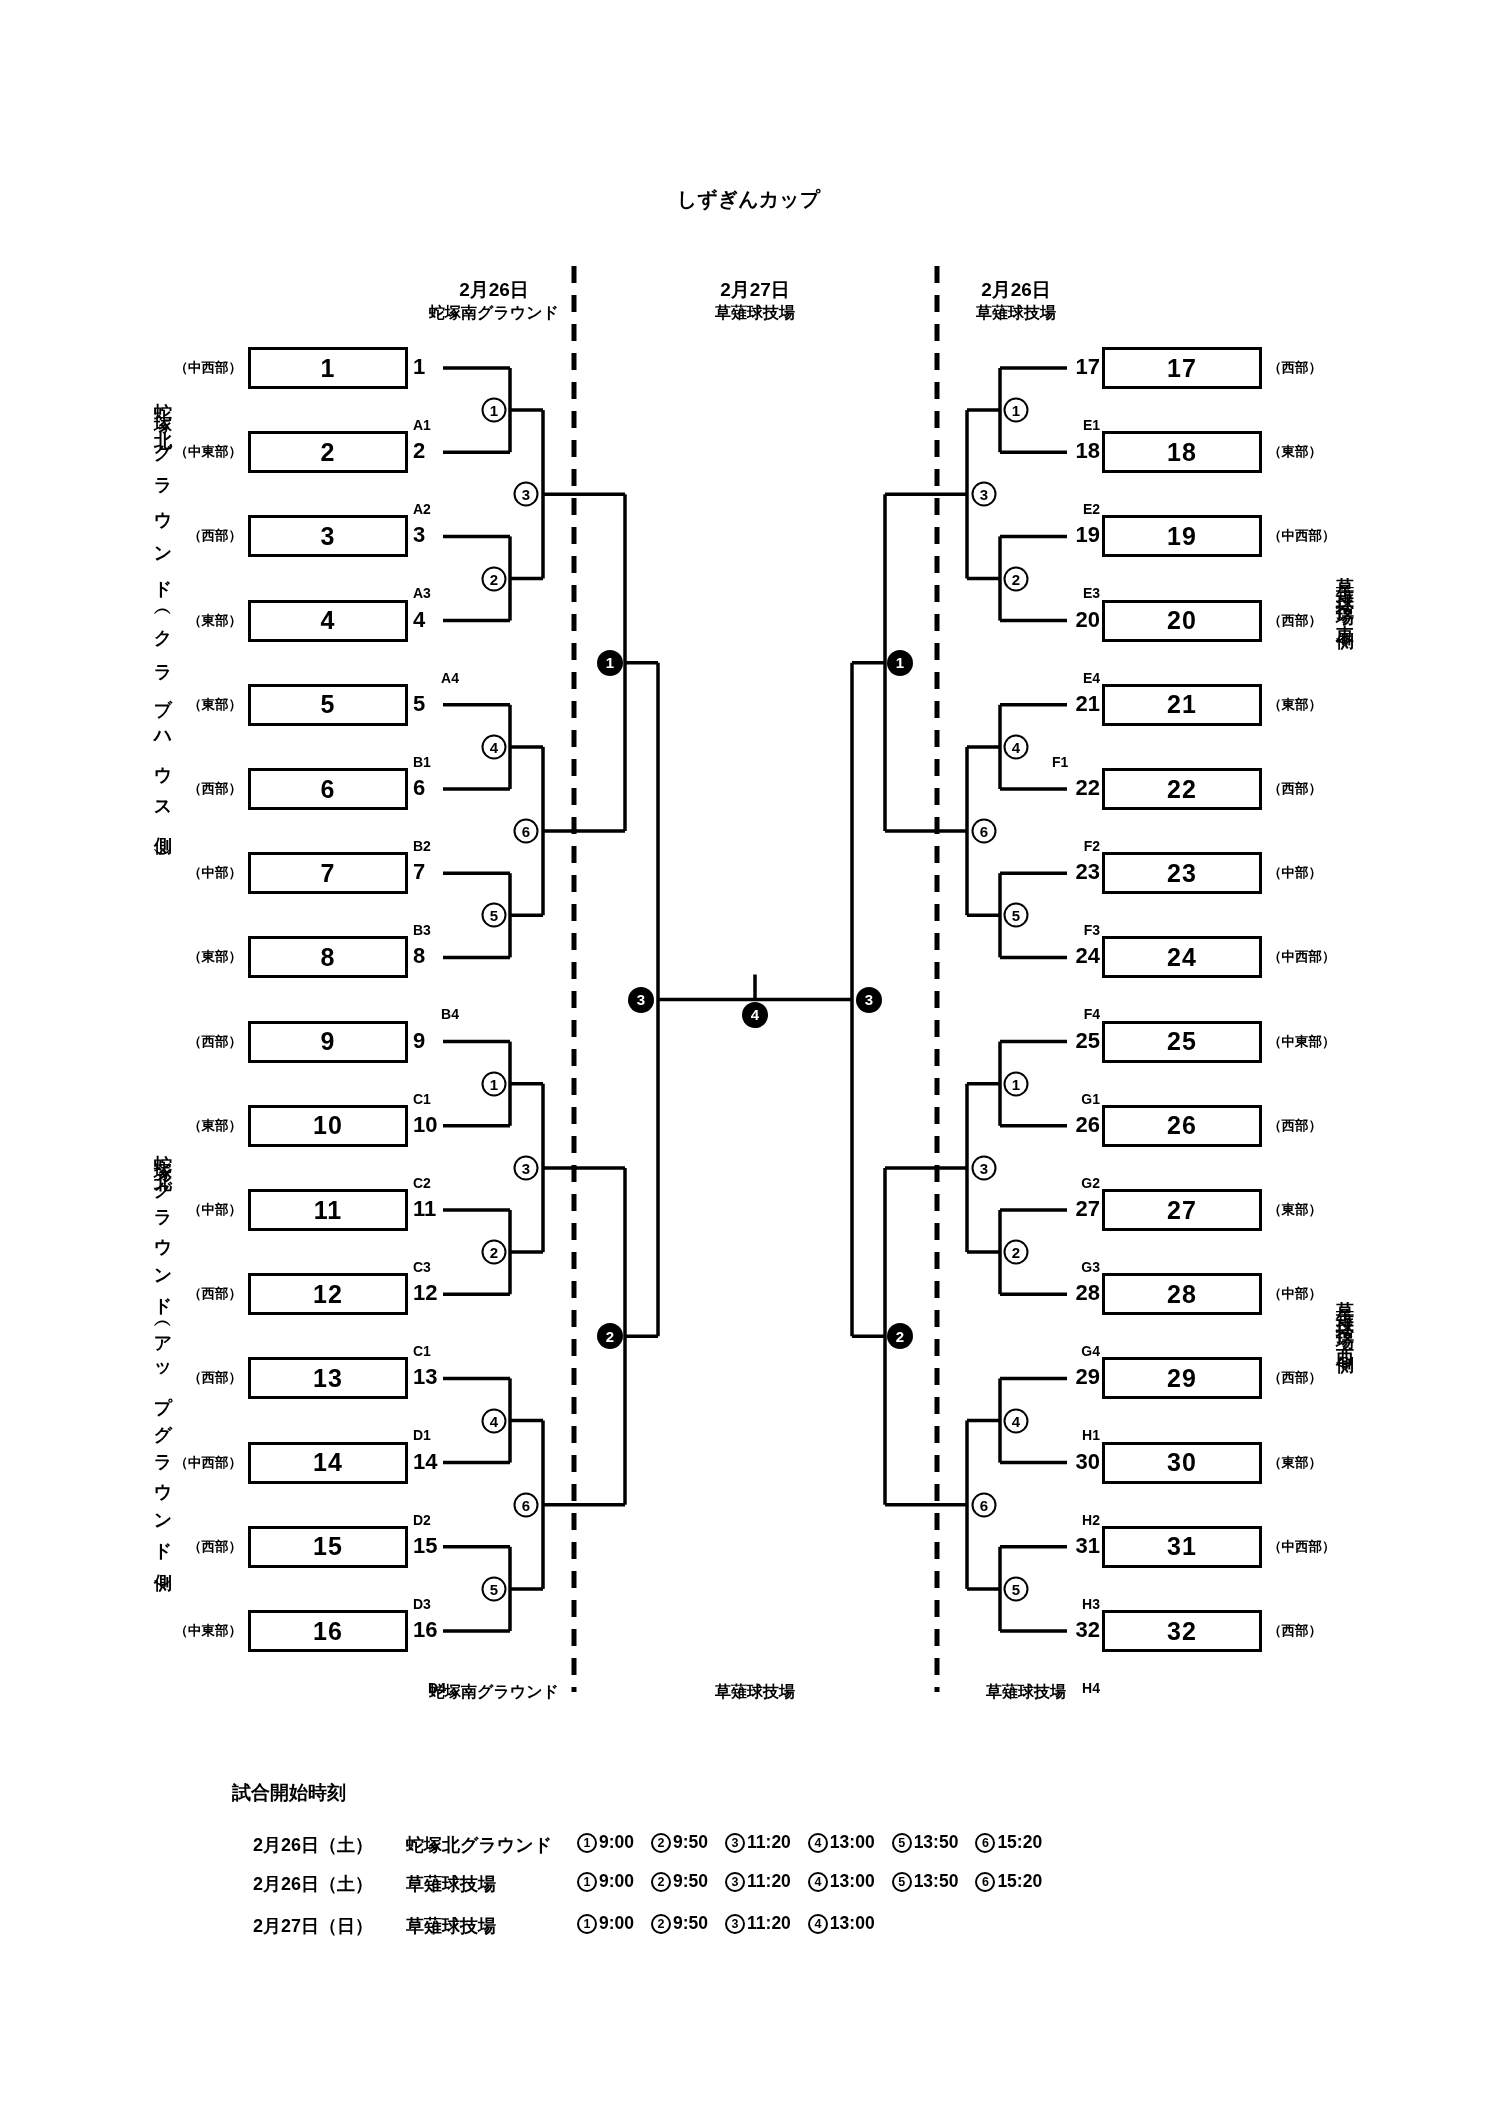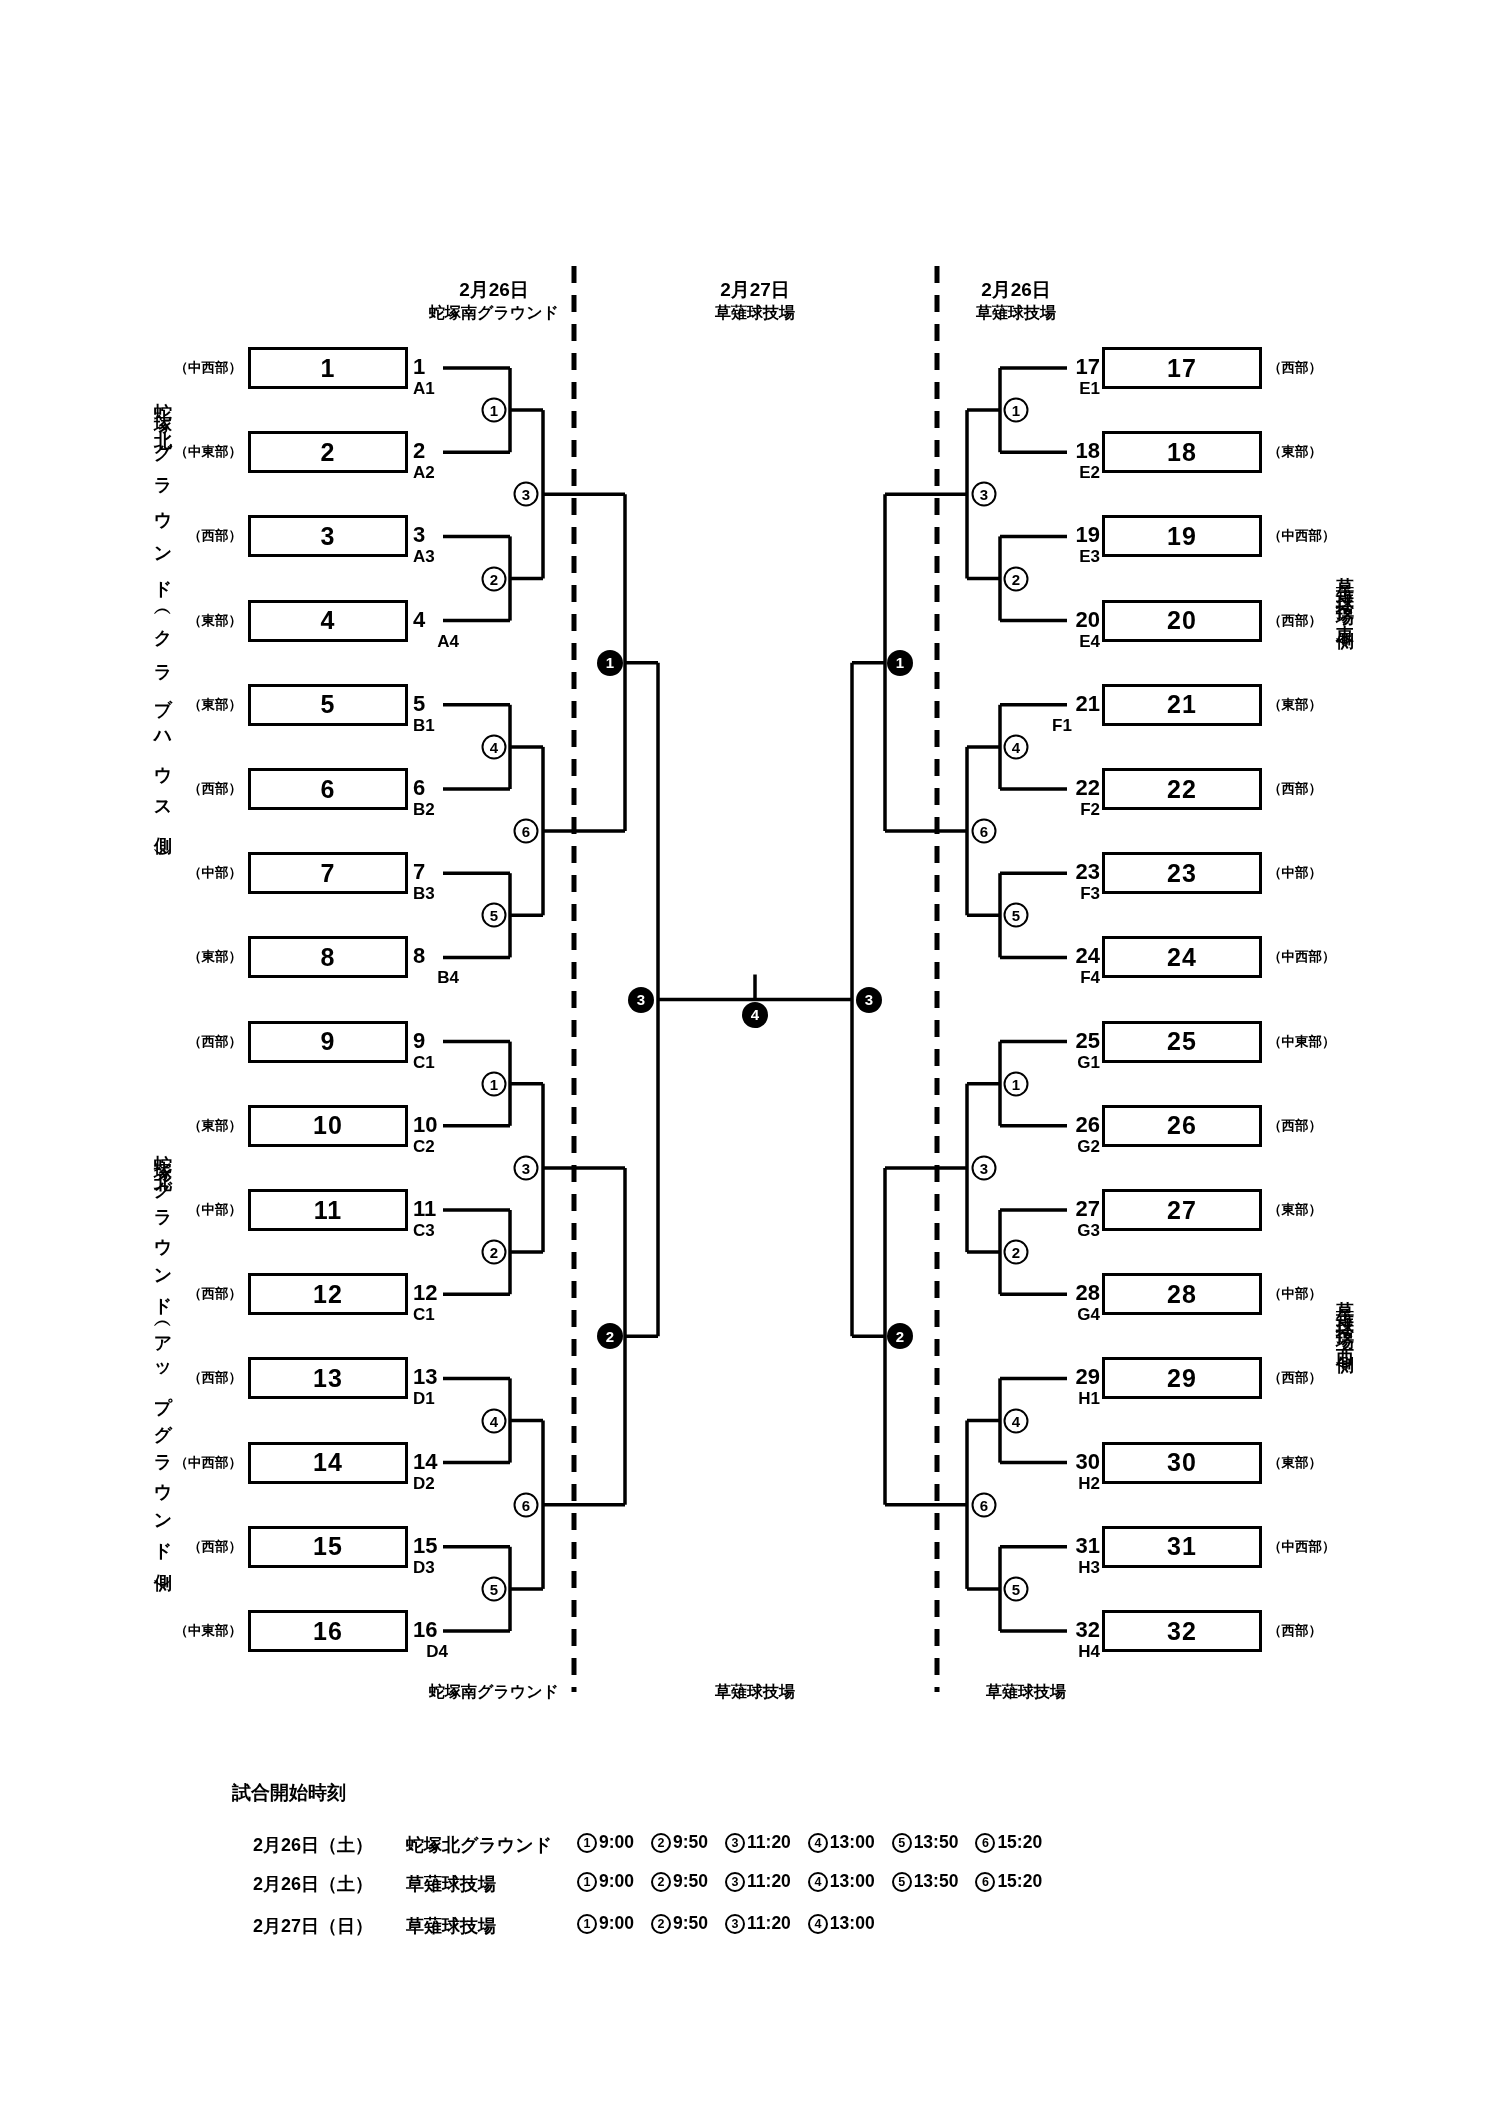--- a/index.html
+++ b/index.html
@@ -21,21 +21,21 @@
     writing-mode:vertical-rl; text-orientation:upright;
     font-size:18px; line-height:26px;
   }
   .region{font-size:13.5px; height:20px; line-height:20px;}
   .tbox{
     width:160px; height:42px; border:3px solid #000; box-sizing:border-box;
     display:flex; align-items:center; justify-content:center;
     font-size:25px; letter-spacing:1px; background:#fff;
   }
   .tnum{font-size:22px; height:28px; line-height:28px;}
-  .tcode{font-size:17px; height:20px; line-height:20px;}
+  .tcode{font-size:14px; height:20px; line-height:20px;margin-top:36px;}
   .mcirc{
     position:absolute; width:25px; height:25px; border-radius:50%;
     border:2.5px solid #000; background:#fff; box-sizing:border-box;
     display:flex; align-items:center; justify-content:center;
     font-size:15px; transform:translate(-50%,-50%); z-index:3;
   }
   .mcirc.filled{background:#000; color:#fff; border:none; width:26px; height:26px; font-size:15px;}
   .sched-head{font-size:19px;}
   .sched-date{font-size:18px; width:150px;}
   .sched-venue{font-size:18px; width:185px;}
@@ -143,20 +143,21 @@
       <line x1="967" y1="1504.7" x2="885" y2="1504.7" stroke="#000" stroke-width="3.5"></line>
       <line x1="885" y1="1167.9" x2="885" y2="1504.7" stroke="#000" stroke-width="3.5"></line>
       <line x1="885" y1="1336.3000000000002" x2="852" y2="1336.3000000000002" stroke="#000" stroke-width="3.5"></line>
       <line x1="852" y1="662.6999999999999" x2="852" y2="1336.3000000000002" stroke="#000" stroke-width="3.5"></line>
       <line x1="658" y1="999.5" x2="852" y2="999.5" stroke="#000" stroke-width="3.5"></line>
       <line x1="755" y1="974.5" x2="755" y2="999.5" stroke="#000" stroke-width="3.5"></line>
       <line x1="574" y1="266" x2="574" y2="1692" stroke="#000" stroke-width="5" stroke-dasharray="17 12"></line>
       <line x1="937" y1="266" x2="937" y2="1692" stroke="#000" stroke-width="5" stroke-dasharray="17 12"></line>
     </svg>
 
+  <div class="abs ctr title1">しずぎんカップ</div>
 
   <div class="abs ctr col-head" style="left:364px; top:278px;">
     <div class="date">2月26日</div>
     <div class="venue">蛇塚南グラウンド</div>
   </div>
   <div class="abs ctr col-head" style="left:625px; top:278px;">
     <div class="date">2月27日</div>
     <div class="venue">草薙球技場</div>
   </div>
   <div class="abs ctr col-head" style="left:886px; top:278px;">

